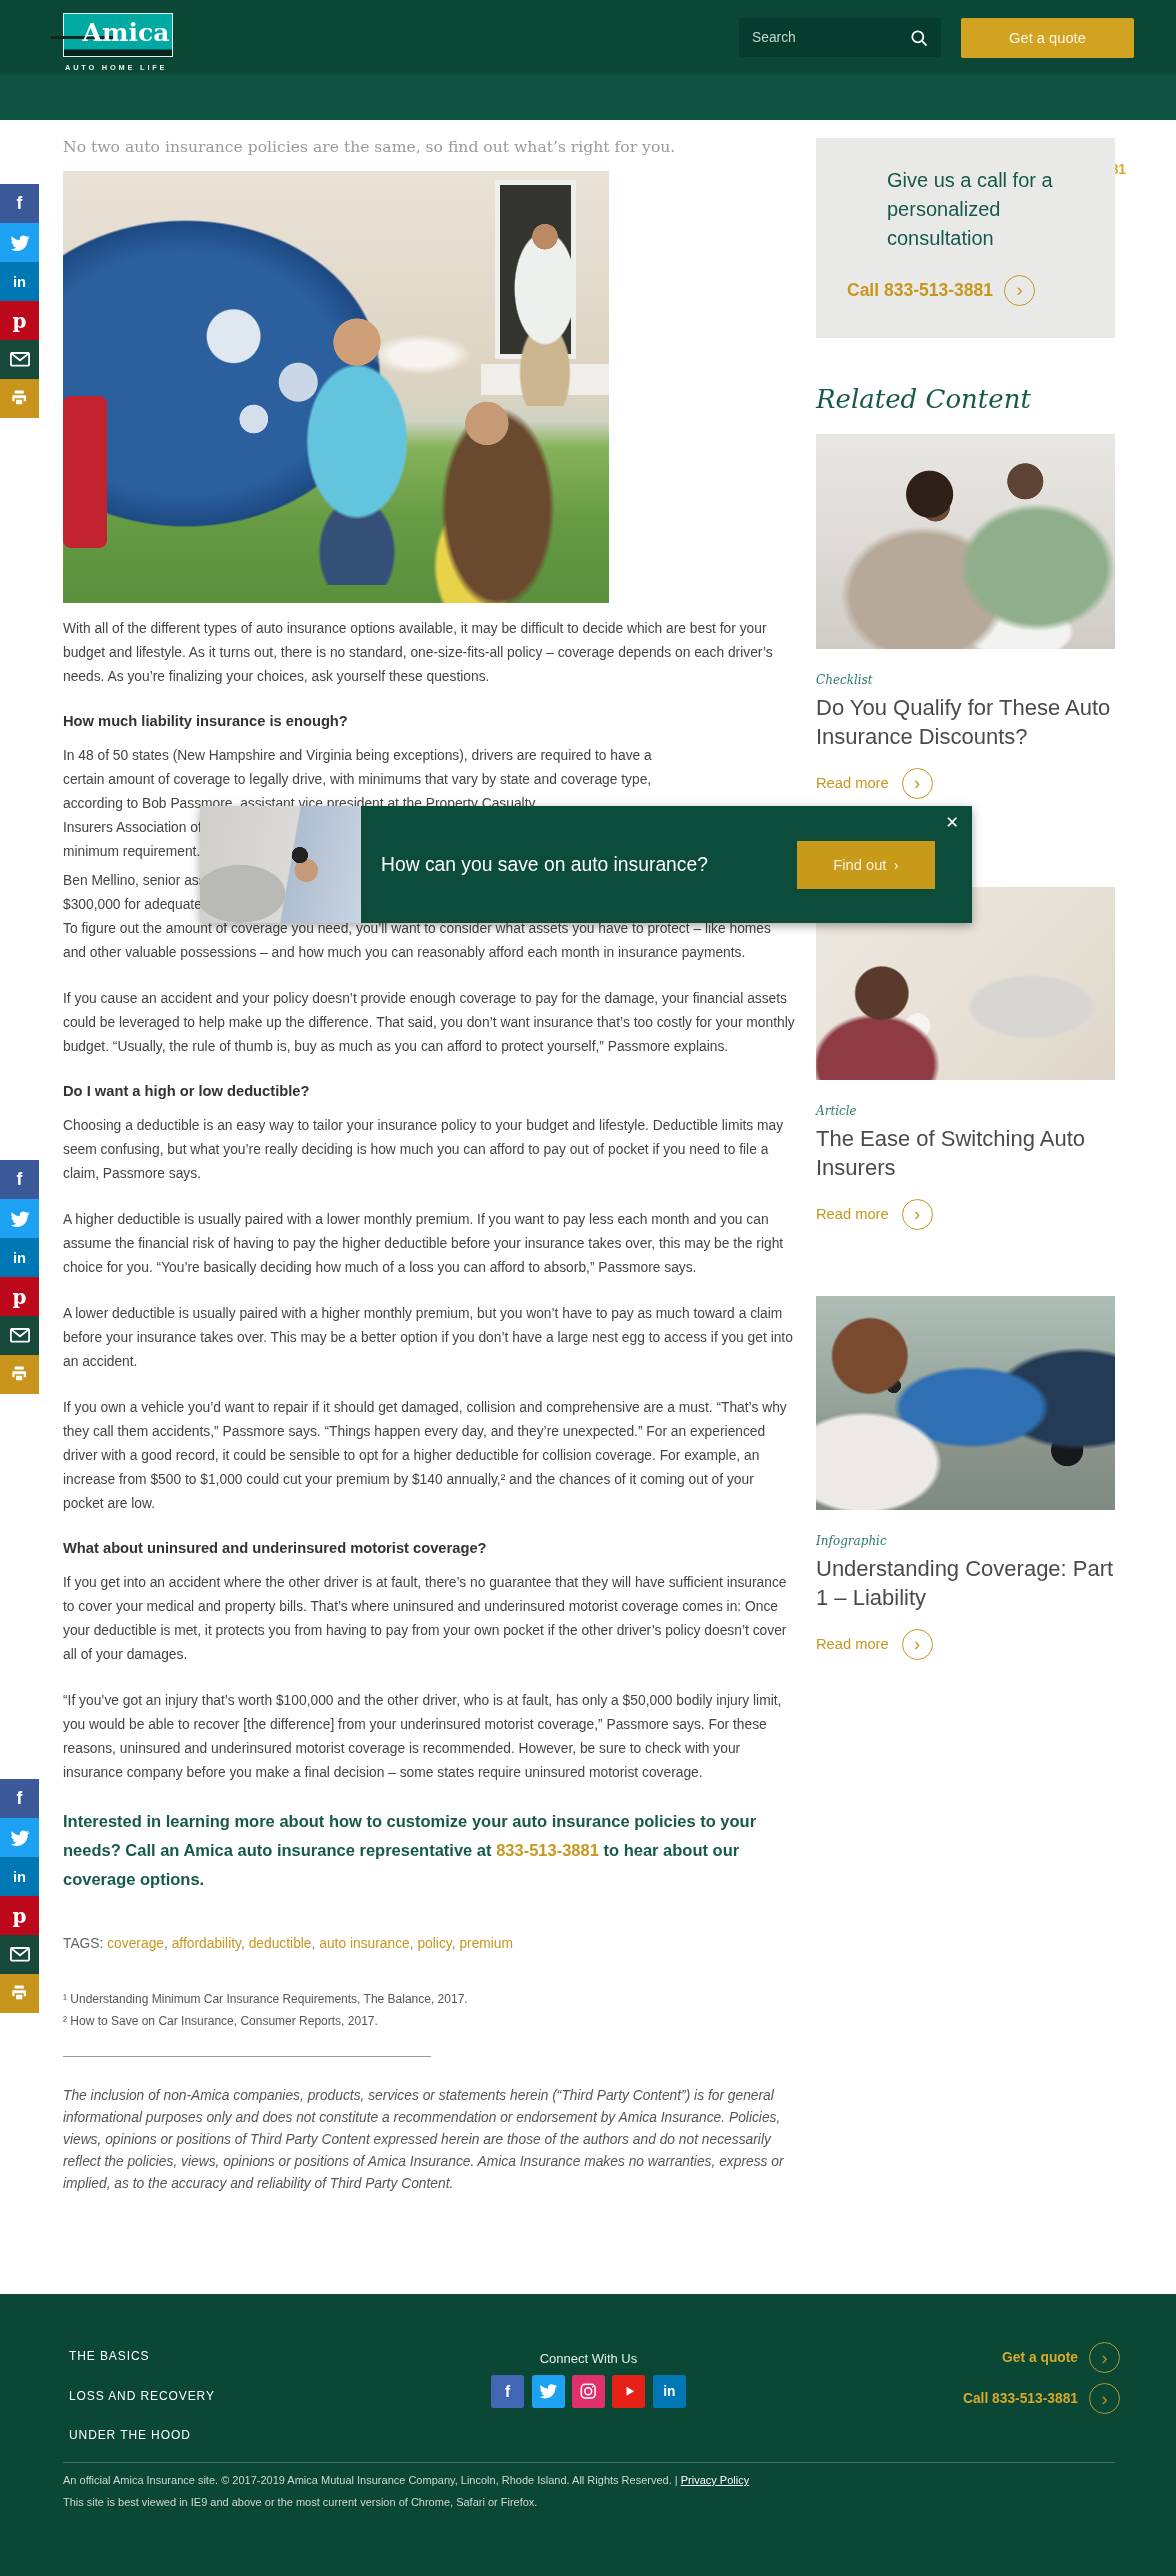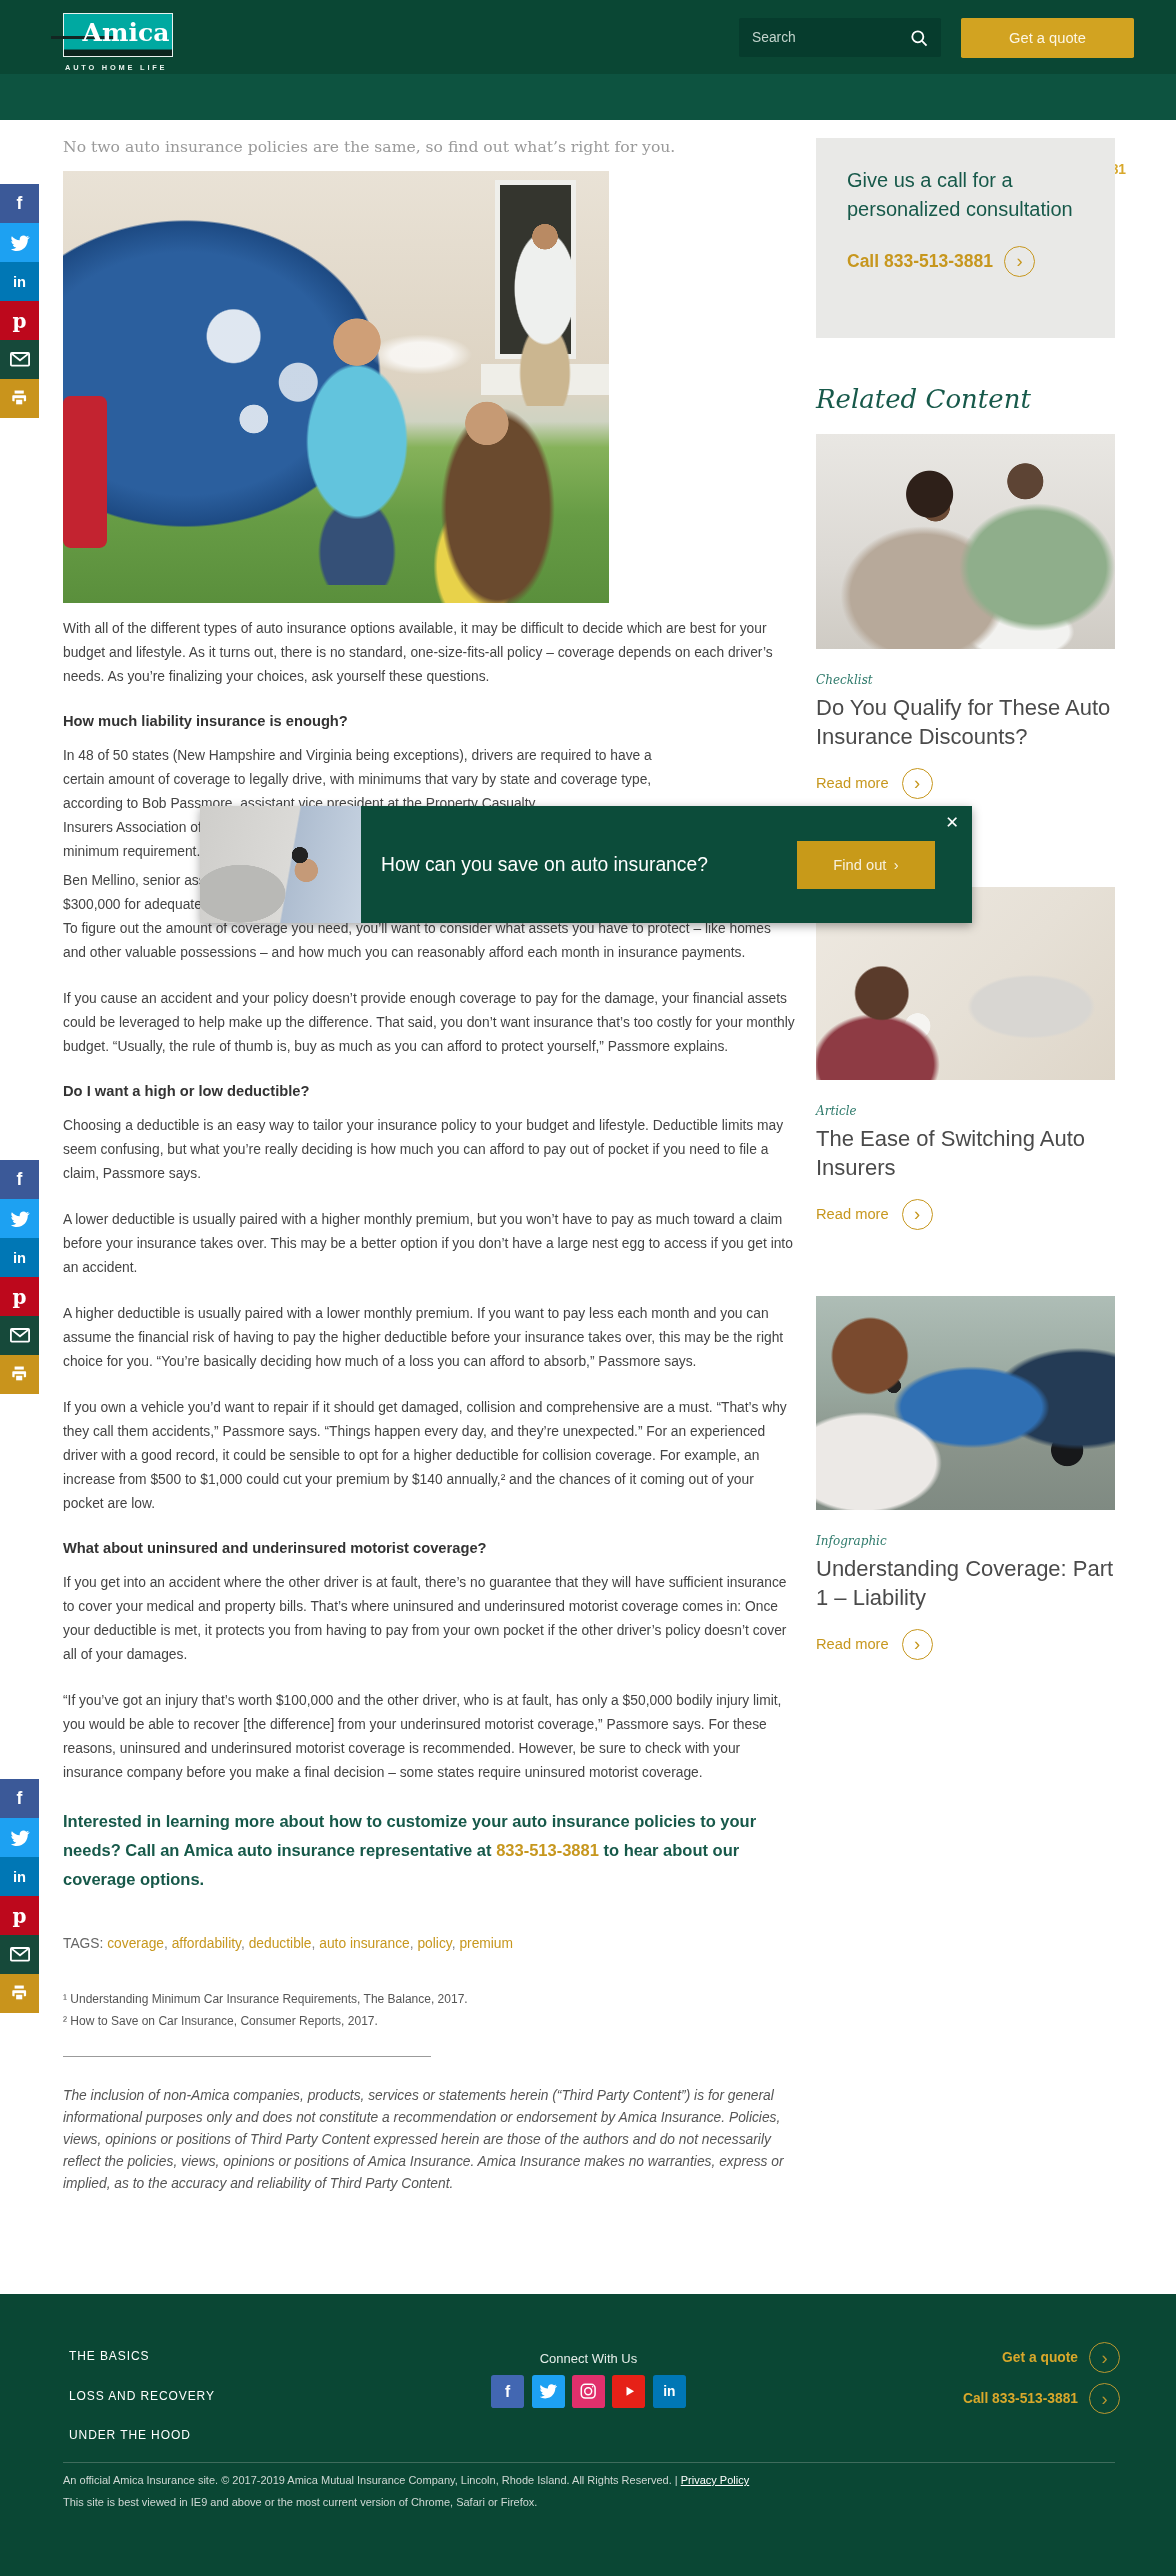--- a/index.html
+++ b/index.html
@@ -84,21 +84,21 @@
        linear-gradient(100deg,#cfcecb 0%,#dbdad7 55%,#aebdd0 56%,#c8d4e2 100%); }
   .promo .msg { color:#fff; font-size:19.3px; margin-left:20px; flex:1; }
   .promo .findout { width:138px; height:48px; margin-right:37px; background:#c89a19; border:none; color:#f8f1dd;
            font-size:14.7px; display:flex; align-items:center; justify-content:center; gap:7.4px; cursor:pointer;
            font-family:"Liberation Sans", sans-serif; }
   .promo .close { position:absolute; right:13px; top:7.4px; color:#fff; font-size:16.5px; background:none; border:none; cursor:pointer; }
 
   
   .sidebar { position:absolute; left:816px; top:138px; width:299px; }
   .consult { background:#e9e9e7; padding:27.6px 31px 31px 31px; height:200px; margin-bottom:46px; }
-  .consult .txt { color:#17594a; font-size:20px; line-height:29px; margin-bottom:22px; }
+  .consult .txt { color:#17594a; font-size:20px; line-height:29px; margin-bottom:22px;margin-left:40px; }
   .consult .call { color:#c7971e; font-size:17.5px; font-weight:bold; display:flex; align-items:center; gap:11px; cursor:pointer; }
   .circ { width:31px; height:31px; border:1.8px solid #c7971e; border-radius:50%; color:#c7971e;
           display:inline-flex; align-items:center; justify-content:center; font-size:18.4px; font-weight:normal; flex:0 0 31px; }
   .related-h { font-family:"DejaVu Serif", serif; font-style:italic; color:#17594a; font-size:26px; margin-bottom:20px; }
   .card { margin-bottom:16px; }
   .card .img { width:299px; position:relative; overflow:hidden; }
   .img-1 { height:215px; background:
        radial-gradient(circle 24px at 38% 28%, #2e2019 96%, transparent),
        radial-gradient(circle 14.7px at 40% 34%, #6b4a35 96%, transparent),
        radial-gradient(circle 18.4px at 70% 22%, #5d4434 96%, transparent),
@@ -261,22 +261,22 @@
       <h2>How much liability insurance is enough?</h2>
       <p class="prelines tight">In 48 of 50 states (New Hampshire and Virginia being exceptions), drivers are required to have a
 certain amount of coverage to legally drive, with minimums that vary by state and coverage type,
 according to Bob Passmore, assistant vice president at the Property Casualty
 Insurers Association of America. Many drivers opt for more than their state’s
 minimum requirement.</p>
       <p>Ben Mellino, senior assistant vice president at Amica Mutual, suggests the same: “We recommend a minimum of $300,000 for adequate coverage in the event of a loss to provide protection of current and future assets,” Mellino says. To figure out the amount of coverage you need, you’ll want to consider what assets you have to protect – like homes and other valuable possessions – and how much you can reasonably afford each month in insurance payments.</p>
       <p>If you cause an accident and your policy doesn’t provide enough coverage to pay for the damage, your financial assets could be leveraged to help make up the difference. That said, you don’t want insurance that’s too costly for your monthly budget. “Usually, the rule of thumb is, buy as much as you can afford to protect yourself,” Passmore explains.</p>
       <h2>Do I want a high or low deductible?</h2>
       <p>Choosing a deductible is an easy way to tailor your insurance policy to your budget and lifestyle. Deductible limits may seem confusing, but what you’re really deciding is how much you can afford to pay out of pocket if you need to file a claim, Passmore says.</p>
+      <p>A higher deductible is usually paired with a lower monthly premium. If you want to pay less each month and you can assume the financial risk of having to pay the higher deductible before your insurance takes over, this may be the right choice for you. “You’re basically deciding how much of a loss you can afford to absorb,” Passmore says.</p>
       <p>A lower deductible is usually paired with a higher monthly premium, but you won’t have to pay as much toward a claim before your insurance takes over. This may be a better option if you don’t have a large nest egg to access if you get into an accident.</p>
-      <p>A higher deductible is usually paired with a lower monthly premium. If you want to pay less each month and you can assume the financial risk of having to pay the higher deductible before your insurance takes over, this may be the right choice for you. “You’re basically deciding how much of a loss you can afford to absorb,” Passmore says.</p>
       <p>If you own a vehicle you’d want to repair if it should get damaged, collision and comprehensive are a must. “That’s why they call them accidents,” Passmore says. “Things happen every day, and they’re unexpected.” For an experienced driver with a good record, it could be sensible to opt for a higher deductible for collision coverage. For example, an increase from $500 to $1,000 could cut your premium by $140 annually,² and the chances of it coming out of your pocket are low.</p>
       <h2>What about uninsured and underinsured motorist coverage?</h2>
       <p>If you get into an accident where the other driver is at fault, there’s no guarantee that they will have sufficient insurance to cover your medical and property bills. That’s where uninsured and underinsured motorist coverage comes in: Once your deductible is met, it protects you from having to pay from your own pocket if the other driver’s policy doesn’t cover all of your damages.</p>
       <p>“If you’ve got an injury that’s worth $100,000 and the other driver, who is at fault, has only a $50,000 bodily injury limit, you would be able to recover [the difference] from your underinsured motorist coverage,” Passmore says. For these reasons, uninsured and underinsured motorist coverage is recommended. However, be sure to check with your insurance company before you make a final decision – some states require uninsured motorist coverage.</p>
     </div>
     <div class="cta">
       <span>Interested in learning more about how to customize your auto insurance policies to your needs? Call an Amica auto insurance representative at </span><span class="phone">833-513-3881</span><span> to hear about our coverage options.</span>
     </div>
     <div class="tagline-row">
       <span>TAGS:</span>

